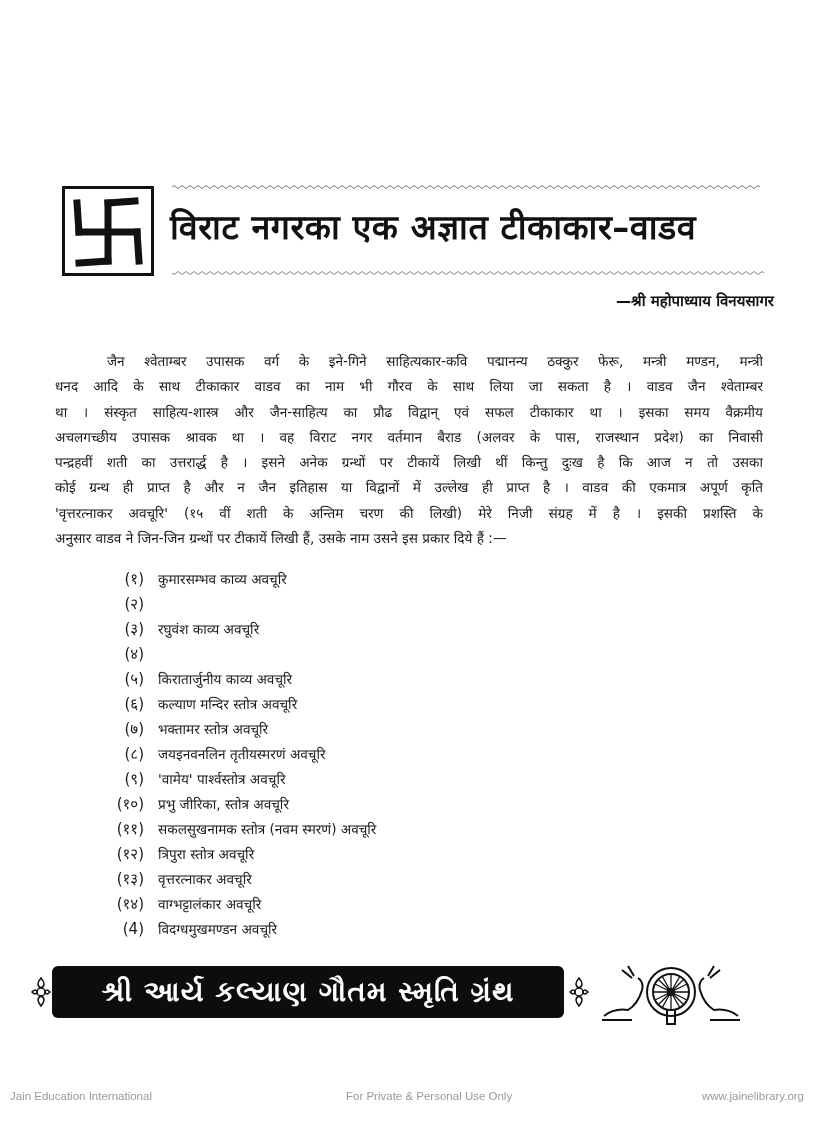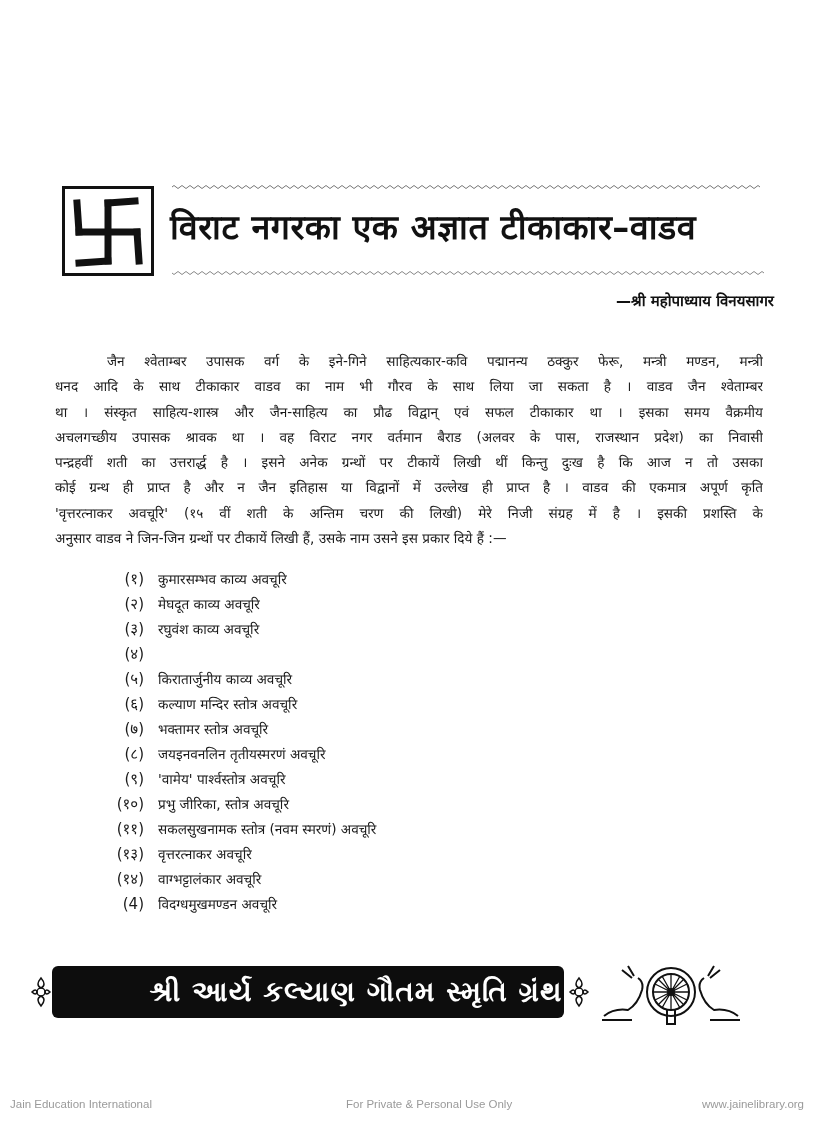--- a/index.html
+++ b/index.html
@@ -42,28 +42,28 @@
   .list-num { width: 58px; text-align: right; padding-right: 14px; box-sizing: border-box; font-size: 15px; }
   .list-label { flex: 1; white-space: nowrap; }
   .banner { position: absolute; left: 30px; top: 962px; width: 560px; height: 60px; }
   .banner-plate {
     position: absolute; left: 22px; top: 4px; width: 512px; height: 52px; background: #0d0d0d;
     border-radius: 6px;
   }
   .banner-text {
     position: absolute; left: 22px; top: 4px; width: 512px; height: 52px; line-height: 52px;
     text-align: center; color: #fff; font-family: "DejaVu Sans", "Liberation Sans", sans-serif;
-    font-weight: bold; font-size: 28px; letter-spacing: 1px; white-space: nowrap; margin-left: 48px;
+    font-weight: bold; font-size: 28px; letter-spacing: 1px; white-space: nowrap;
   }
   .banner-flourish-left { position: absolute; left: 0; top: 12px; }
   .banner-flourish-right { position: absolute; left: 538px; top: 12px; }
   .emblem { position: absolute; left: 596px; top: 960px; width: 150px; height: 70px; }
   .footer {
     position: absolute; left: 0; top: 1090px; width: 828px; height: 20px;
-    font-family: "Liberation Sans", "DejaVu Sans", sans-serif; font-size: 11.5px; color: #9a9a9a; margin-top: 8px;
+    font-family: "Liberation Sans", "DejaVu Sans", sans-serif; font-size: 11.5px; color: #9a9a9a;
   }
   .footer span { position: absolute; top: 0; }
   .footer .f-left { left: 10px; }
   .footer .f-center { left: 346px; }
   .footer .f-right { right: 24px; }
 </style>
 </head>
 <body>
 
 <div class="header-block">
@@ -101,21 +101,20 @@
   <span class="line last">अनुसार वाडव ने जिन-जिन ग्रन्थों पर टीकायें लिखी हैं, उसके नाम उसने इस प्रकार दिये हैं :—</span>
 </div>
 
 <div class="list">
   <div class="list-item">
       <span class="list-num">(१)</span>
       <span class="list-label">कुमारसम्भव काव्य अवचूरि</span>
     </div>
   <div class="list-item">
       <span class="list-num">(२)</span>
-      <span class="list-label">मेघदूत काव्य अवचूरि</span>
     </div>
   <div class="list-item">
       <span class="list-num">(३)</span>
       <span class="list-label">रघुवंश काव्य अवचूरि</span>
     </div>
   <div class="list-item">
       <span class="list-num">(४)</span>
     </div>
   <div class="list-item">
       <span class="list-num">(५)</span>
@@ -137,20 +136,24 @@
       <span class="list-num">(९)</span>
       <span class="list-label">'वामेय' पार्श्वस्तोत्र अवचूरि</span>
     </div>
   <div class="list-item">
       <span class="list-num">(१०)</span>
       <span class="list-label">प्रभु जीरिका, स्तोत्र अवचूरि</span>
     </div>
   <div class="list-item">
       <span class="list-num">(११)</span>
       <span class="list-label">सकलसुखनामक स्तोत्र (नवम स्मरणं) अवचूरि</span>
+    </div>
+  <div class="list-item">
+      <span class="list-num">(१२)</span>
+      <span class="list-label">त्रिपुरा स्तोत्र अवचूरि</span>
     </div>
   <div class="list-item">
       <span class="list-num">(१३)</span>
       <span class="list-label">वृत्तरत्नाकर अवचूरि</span>
     </div>
   <div class="list-item">
       <span class="list-num">(१४)</span>
       <span class="list-label">वाग्भट्टालंकार अवचूरि</span>
     </div>
   <div class="list-item">

